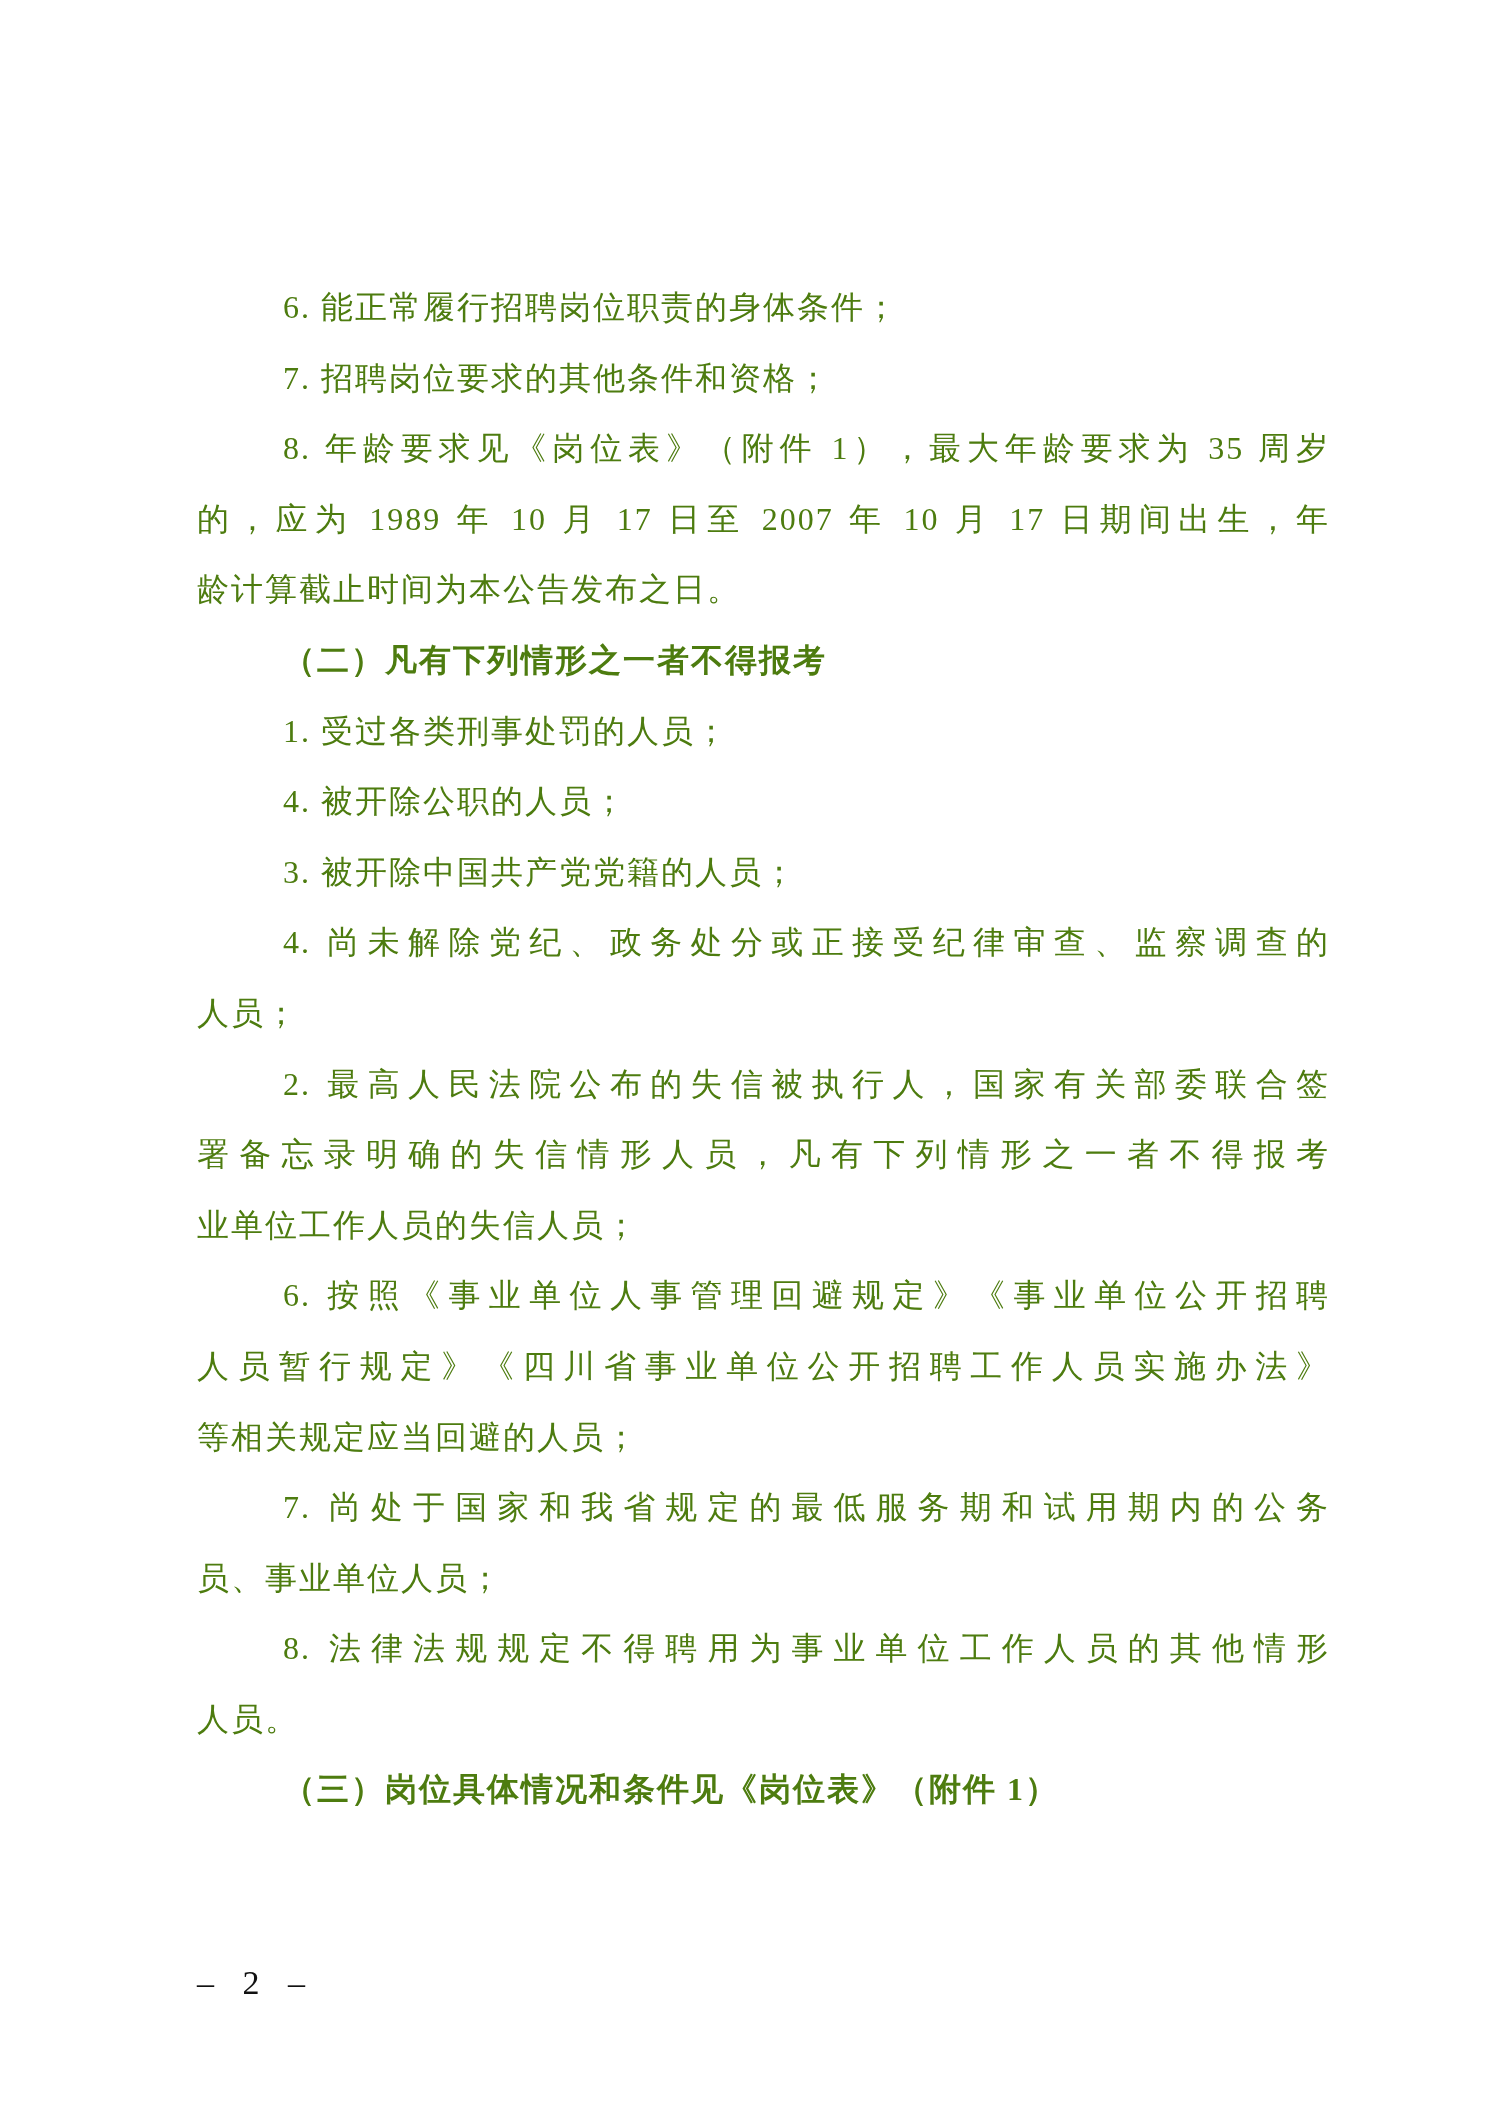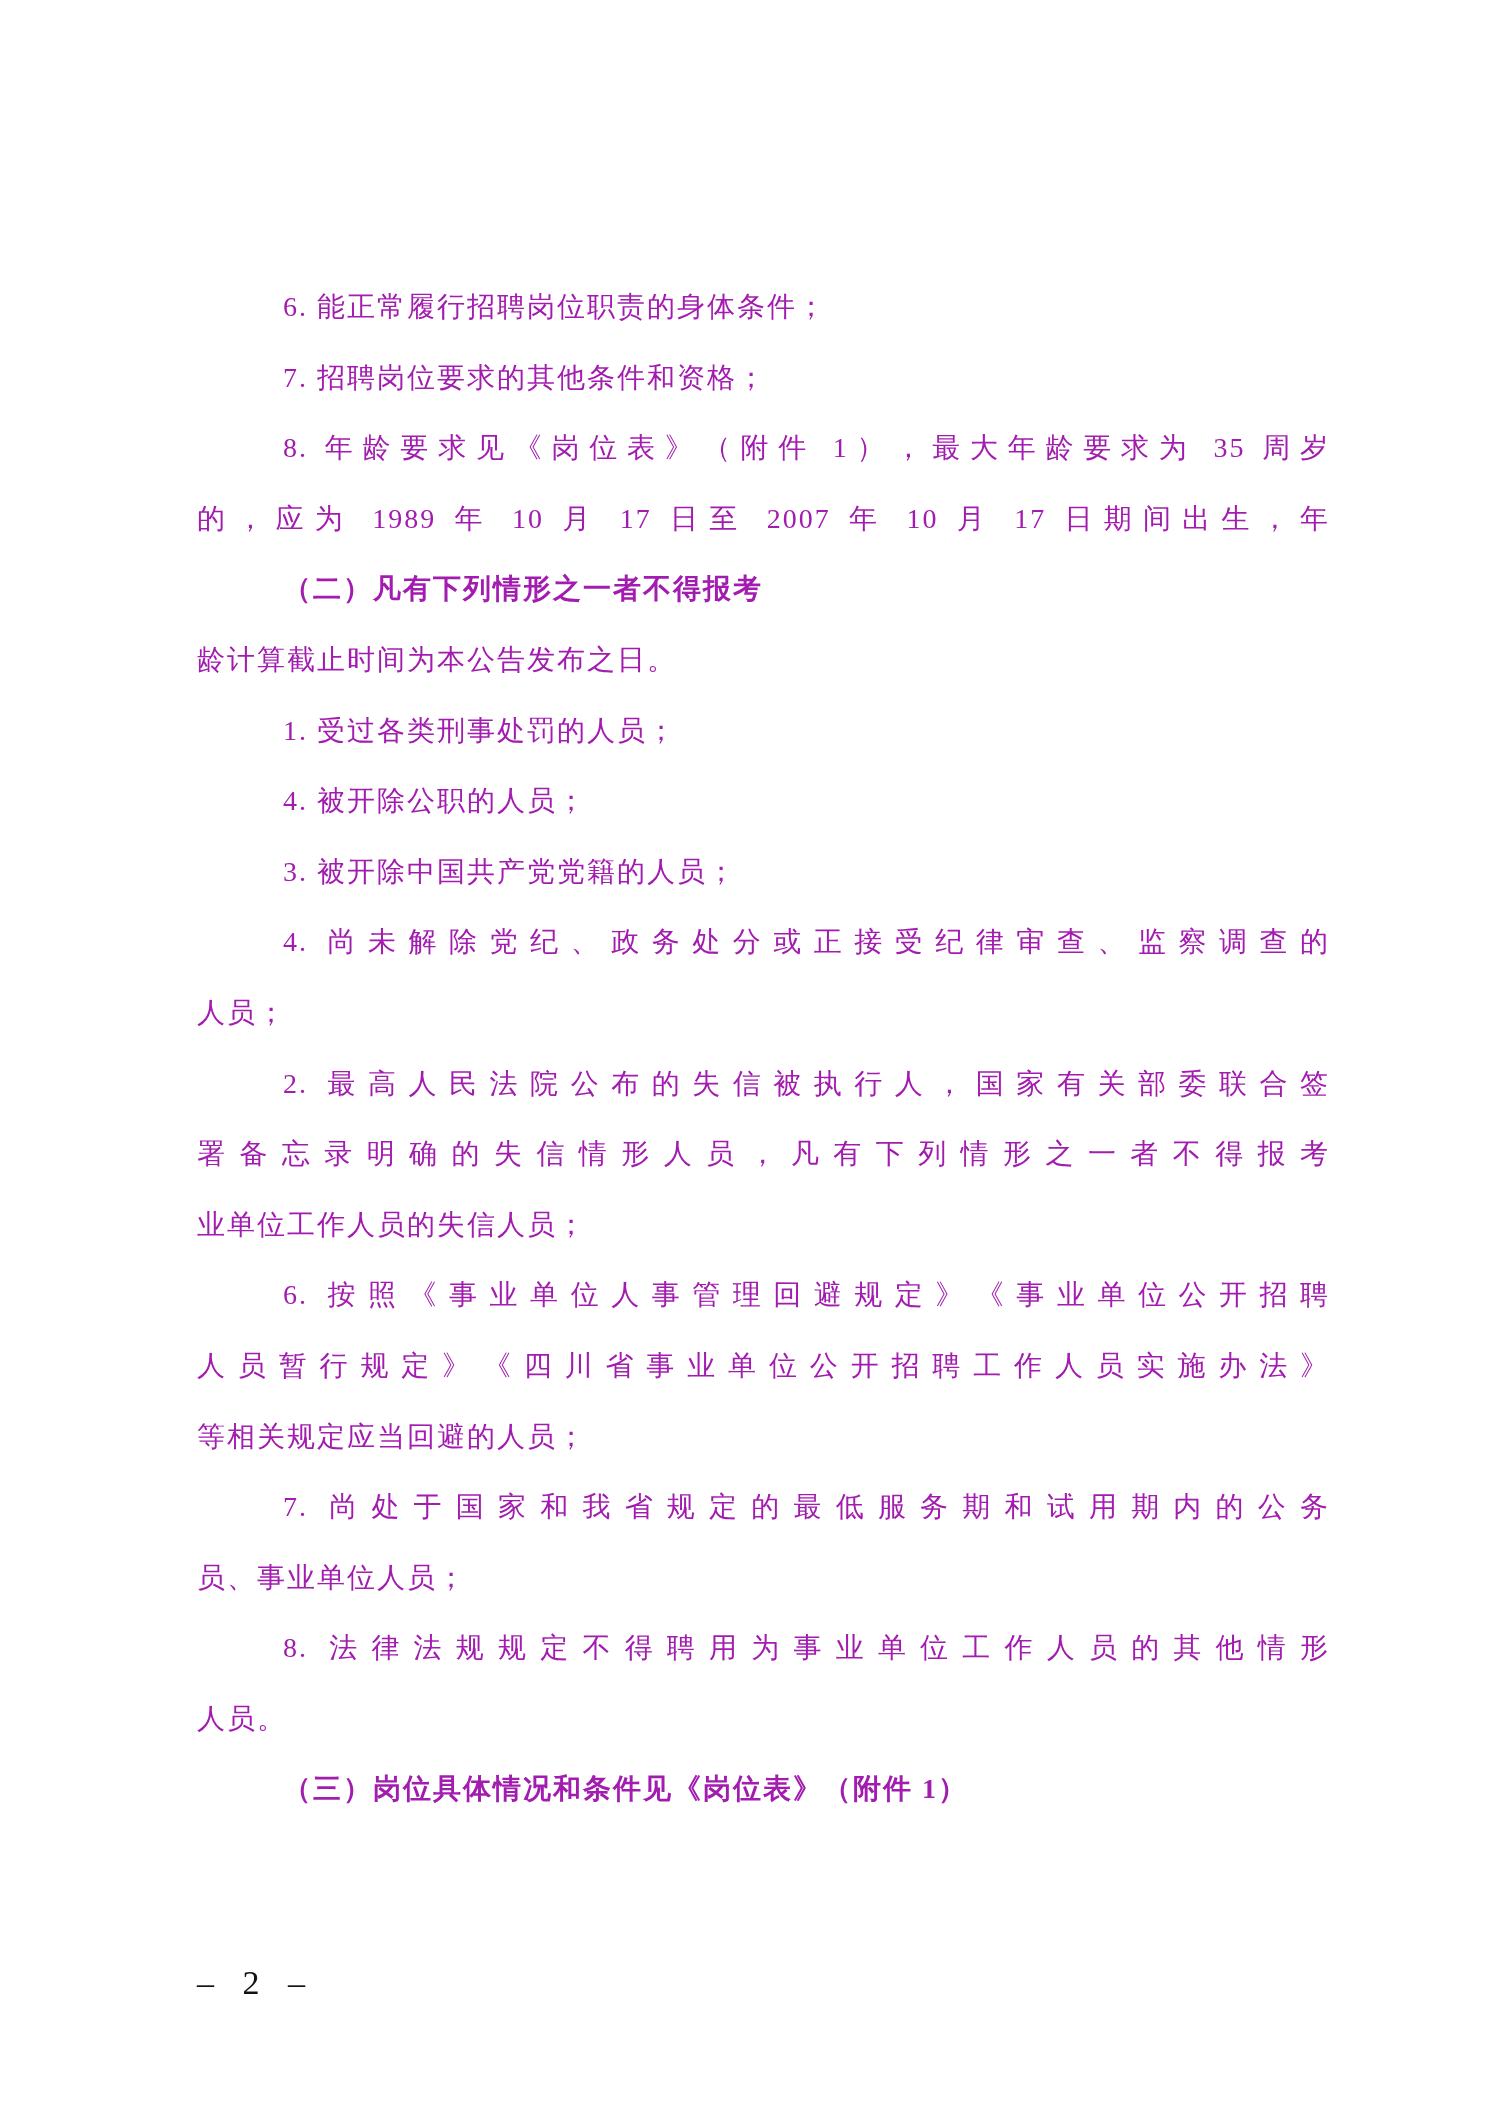--- a/index.html
+++ b/index.html
@@ -17,26 +17,26 @@
     font-family: "Liberation Serif", "DejaVu Serif", serif;
     color: #111111;
   }
   .content {
     position: absolute;
     left: 197px;
     top: 272px;
     width: 1133px;
   }
   .line {
-    font-size: 28px;
+    font-size: 32px;
     line-height: 70.6px;
     height: 70.6px;
     letter-spacing: 2px;
     white-space: nowrap;
-    color: #a21caf;
+    color: #4d7c0f;
   }
   .indent {
     text-indent: 86px;
   }
   .just {
     white-space: normal;
     text-align: justify;
     text-align-last: justify;
   }
   .heading {
@@ -54,22 +54,22 @@
 </style>
 </head>
 <body>
 
 <div class="page">
   <div class="content">
     <div class="line indent">6. 能正常履行招聘岗位职责的身体条件；</div>
     <div class="line indent">7. 招聘岗位要求的其他条件和资格；</div>
     <div class="line indent just">8. 年龄要求见《岗位表》（附件 1），最大年龄要求为 35 周岁</div>
     <div class="line just">的，应为 1989 年 10 月 17 日至 2007 年 10 月 17 日期间出生，年</div>
+    <div class="line">龄计算截止时间为本公告发布之日。</div>
     <div class="line indent heading">（二）凡有下列情形之一者不得报考</div>
-    <div class="line">龄计算截止时间为本公告发布之日。</div>
     <div class="line indent">1. 受过各类刑事处罚的人员；</div>
     <div class="line indent">4. 被开除公职的人员；</div>
     <div class="line indent">3. 被开除中国共产党党籍的人员；</div>
     <div class="line indent just">4. 尚未解除党纪、政务处分或正接受纪律审查、监察调查的</div>
     <div class="line">人员；</div>
     <div class="line indent just">2. 最高人民法院公布的失信被执行人，国家有关部委联合签</div>
     <div class="line just">署备忘录明确的失信情形人员，凡有下列情形之一者不得报考</div>
     <div class="line">业单位工作人员的失信人员；</div>
     <div class="line indent just">6. 按照《事业单位人事管理回避规定》《事业单位公开招聘</div>
     <div class="line just">人员暂行规定》《四川省事业单位公开招聘工作人员实施办法》</div>

